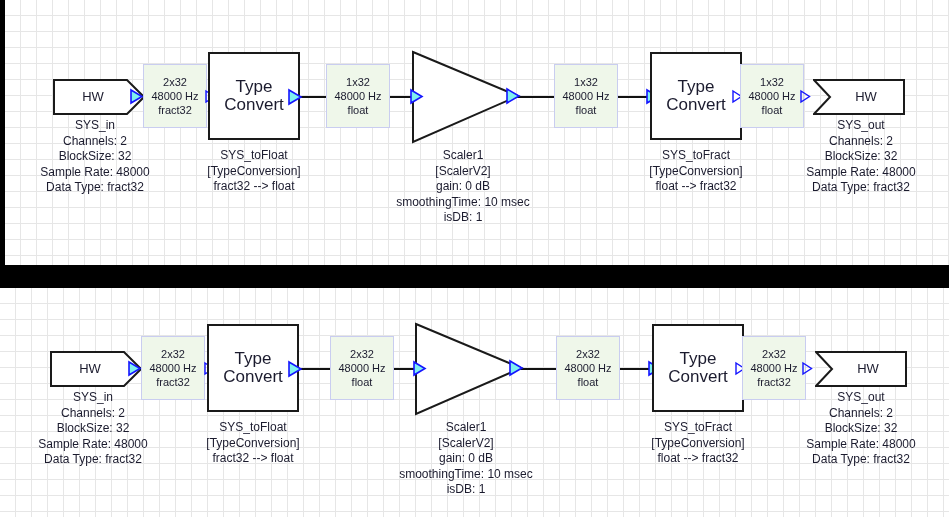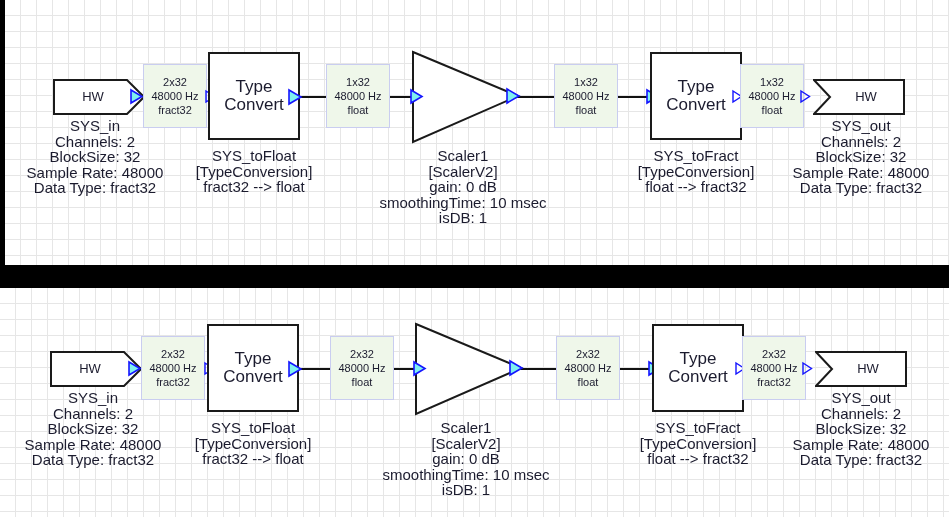--- a/index.html
+++ b/index.html
@@ -57,21 +57,21 @@
     box-sizing:border-box;
     display:flex;flex-direction:column;align-items:center;justify-content:center;
     font-size:11px;color:#1b1b2e;line-height:14px;
     white-space:nowrap;
     padding:13px 4px;
   }
 
   
   .ann{
     position:absolute;
-    font-size:15px;color:#1b1b2e;line-height:15.5px;
+    font-size:12px;color:#1b1b2e;line-height:15.5px;
     text-align:center;white-space:nowrap;
   }
   .ann div{white-space:nowrap;}
 
   
   .wire{position:absolute;background:#111;height:2px;}
 
   
   .port{position:absolute;width:0;height:0;}
   .port svg{display:block;overflow:visible;}

